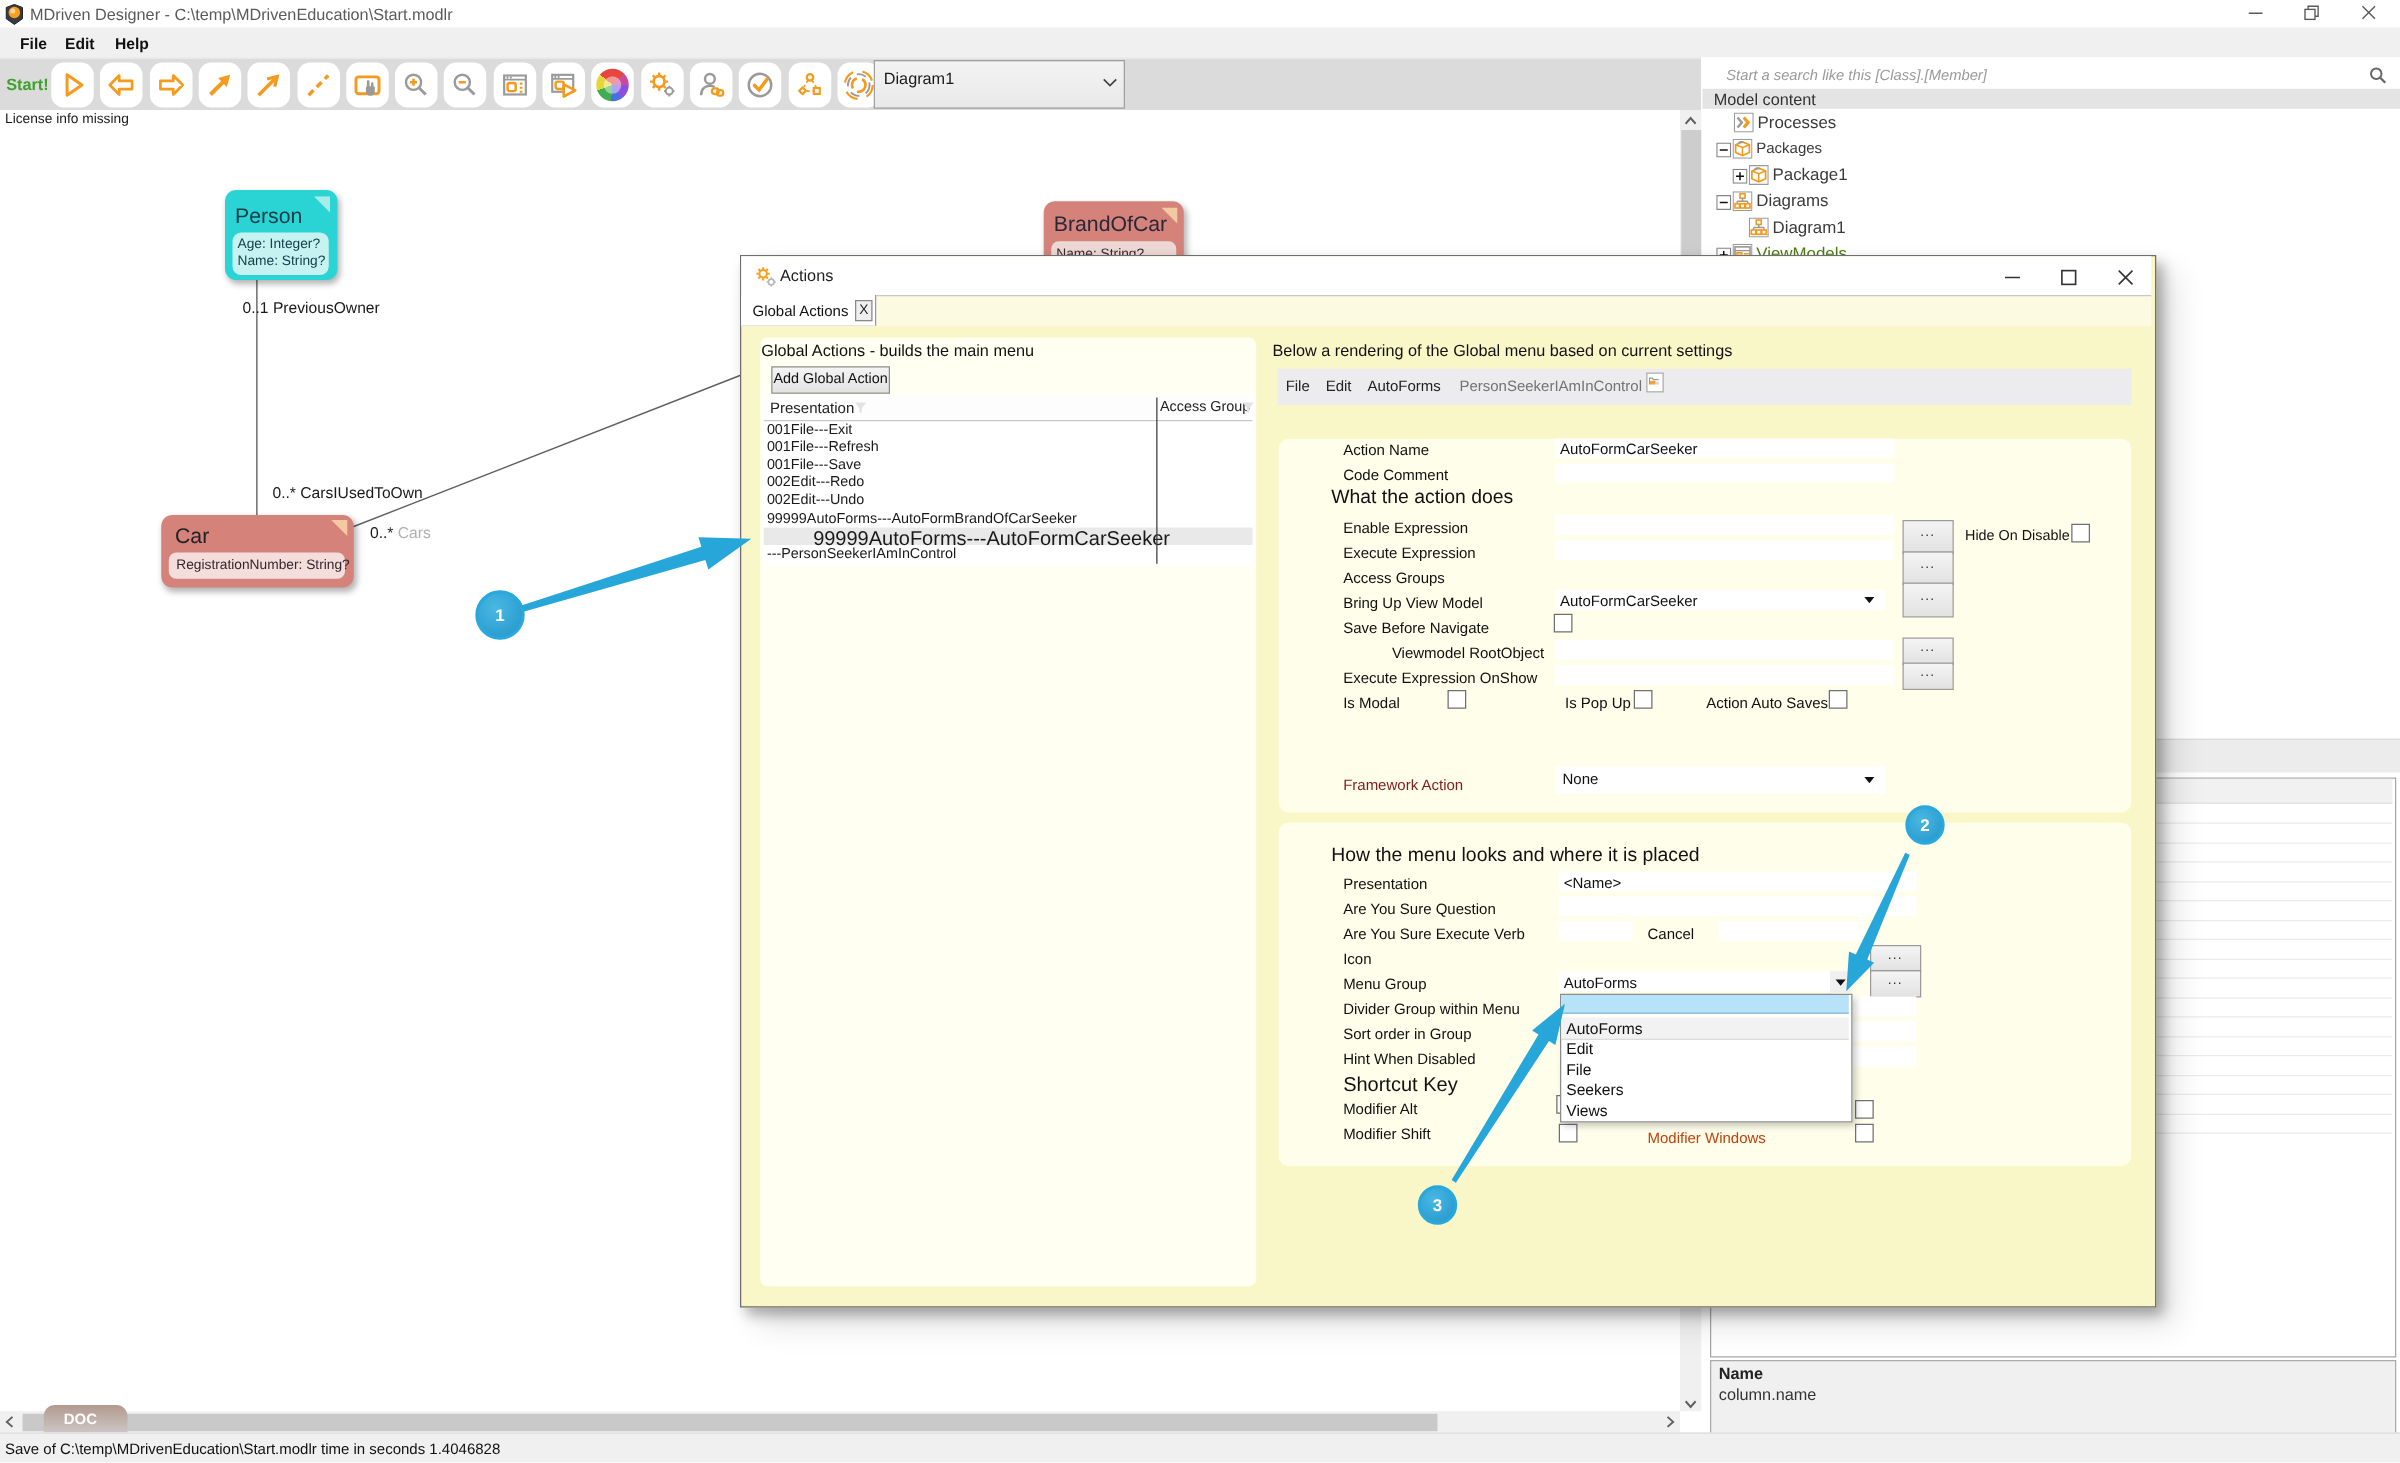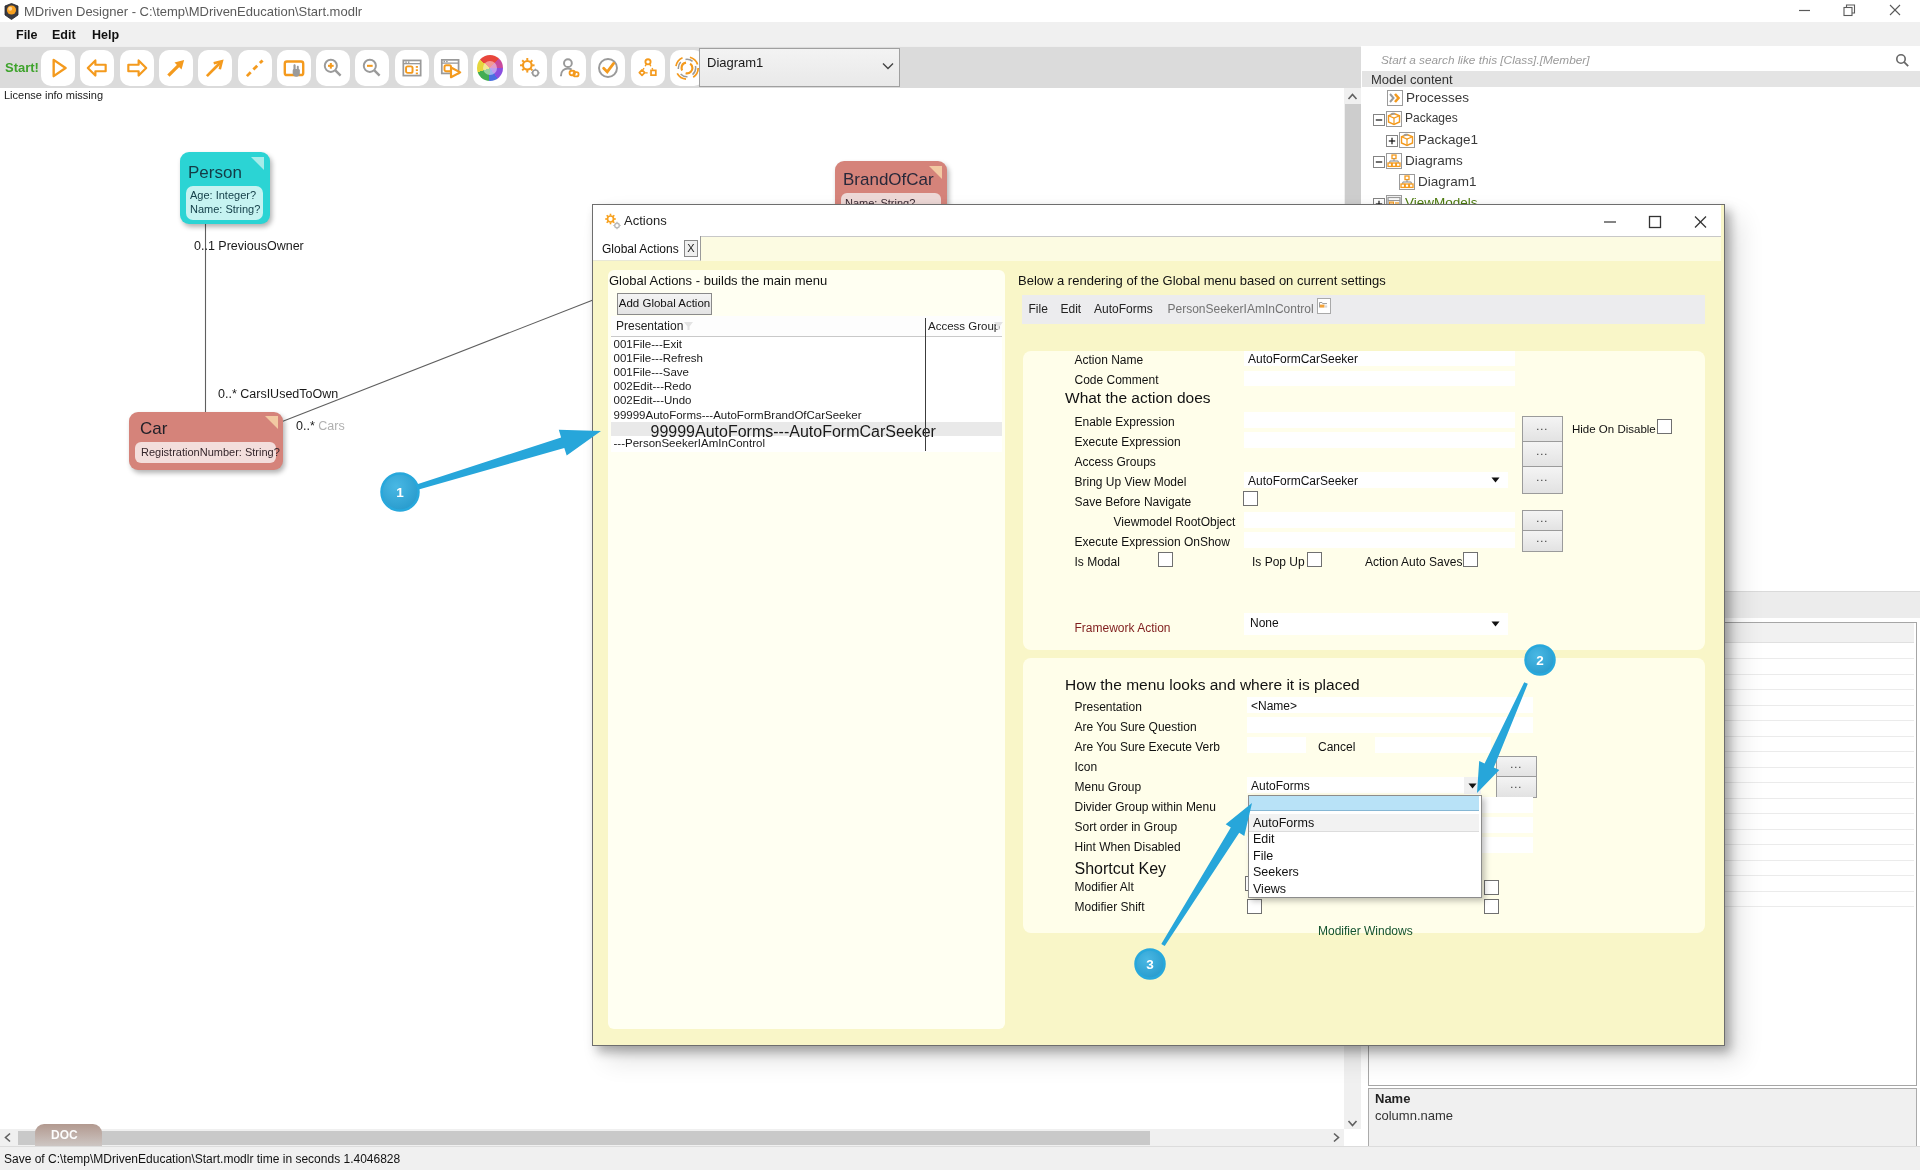--- a/index.html
+++ b/index.html
@@ -482,21 +482,21 @@
         <div class="abs txt" style="left:481.5px;top:615px;font-size:12px;color:#111;">Sort order in Group</div>
         <div class="abs" style="left:654px;top:612px;width:285.5px;height:15.5px;background:#fff;"></div>
         <div class="abs txt" style="left:481.5px;top:635px;font-size:12px;color:#111;">Hint When Disabled</div>
         <div class="abs" style="left:654px;top:632px;width:285.5px;height:15.5px;background:#fff;"></div>
         <div class="abs txt" style="left:481.5px;top:655px;font-size:16px;color:#111;">Shortcut Key</div>
         <div class="abs txt" style="left:481.5px;top:675px;font-size:12px;color:#111;">Modifier Alt</div>
         <div class="abs" style="left:652px;top:671px;width:13px;height:13px;background:#fff;border:1px solid #707070;"></div>
         <div class="abs" style="left:890.5px;top:675px;width:13px;height:13px;background:#fff;border:1px solid #707070;"></div>
         <div class="abs txt" style="left:481.5px;top:695px;font-size:12px;color:#111;">Modifier Shift</div>
         <div class="abs" style="left:654px;top:693.5px;width:13px;height:13px;background:#fff;border:1px solid #707070;"></div>
-        <div class="abs txt" style="left:725px;top:719px;font-size:12px;color:#14532d;">Modifier Windows</div>
+        <div class="abs txt" style="left:725px;top:698px;font-size:12px;color:#c2410c;">Modifier Windows</div>
         <div class="abs" style="left:890.5px;top:694px;width:13px;height:13px;background:#fff;border:1px solid #707070;"></div>
         <div class="abs" style="left:654.5px;top:589.5px;width:232px;height:101px;background:#fff;border:1px solid #8c8c8c;box-shadow:3px 3px 6px rgba(0,0,0,0.25);"></div>
         <div class="abs" style="left:655.5px;top:590.5px;width:230px;height:14.5px;background:#b8e2f7;border-bottom:1px solid #86b7d4;"></div>
         <div class="abs" style="left:655.5px;top:609px;width:230px;height:17px;background:#f2f2f2;border-bottom:1px solid #dcdcdc;"></div>
         <div class="abs txt" style="left:660px;top:610.5px;font-size:12.5px;color:#111;">AutoForms</div>
         <div class="abs txt" style="left:660px;top:627.1px;font-size:12.5px;color:#111;">Edit</div>
         <div class="abs txt" style="left:660px;top:643.7px;font-size:12.5px;color:#111;">File</div>
         <div class="abs txt" style="left:660px;top:660.3px;font-size:12.5px;color:#111;">Seekers</div>
         <div class="abs txt" style="left:660px;top:676.9px;font-size:12.5px;color:#111;">Views</div>
       </div>

